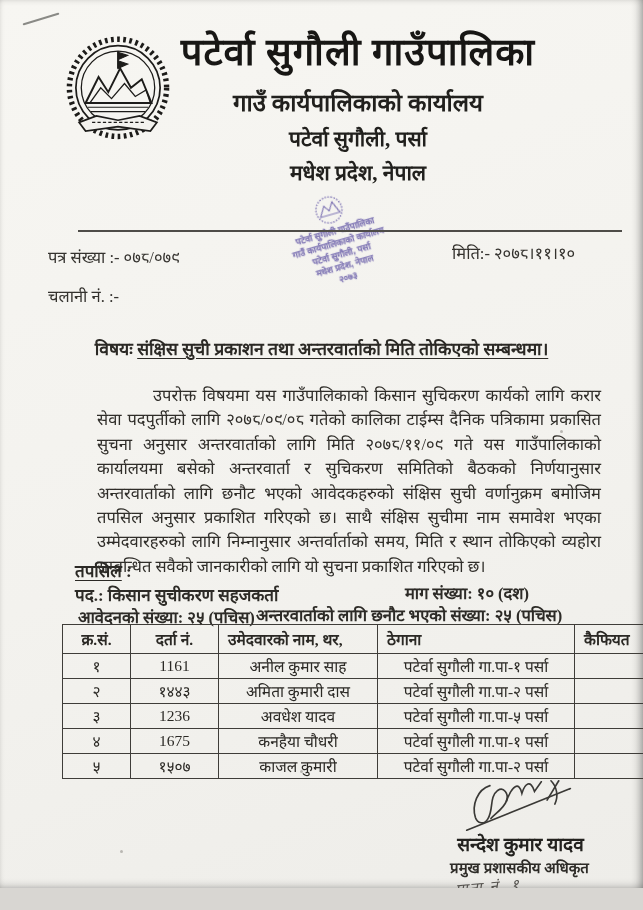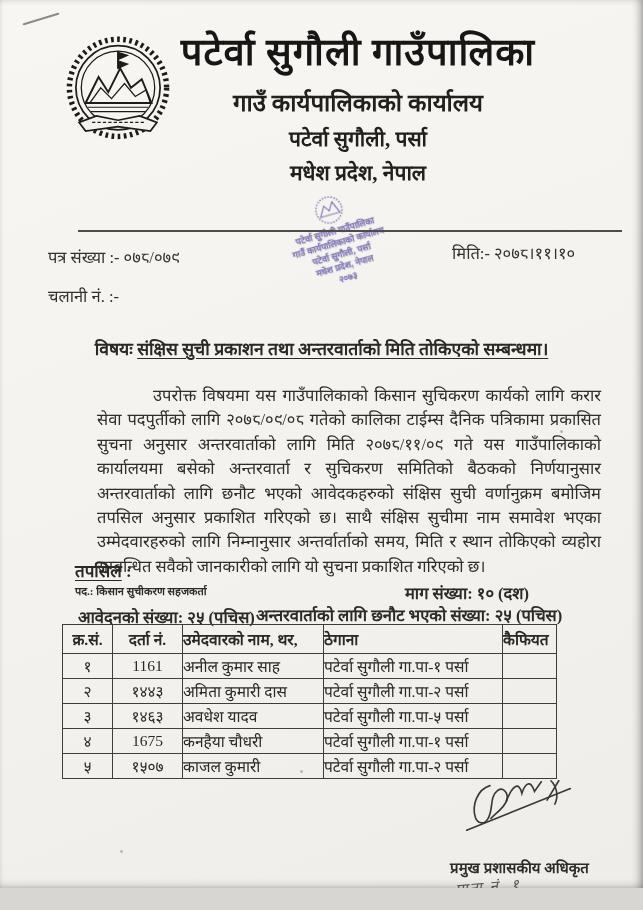--- a/index.html
+++ b/index.html
@@ -44,31 +44,31 @@
   .dispatch-line{left:48px;top:284px;}
   
   .subject{left:40px;right:40px;top:336px;text-align:center;font-size:17.5px;font-weight:600;color:#2b2925;}
   .subject .u{text-decoration:underline;text-underline-offset:3px;margin-top:15px;}
   
   .body-par{left:49px;right:42px;top:384px;font-size:16.5px;line-height:24.4px;
     text-align:justify;text-indent:56px;color:#2f2d29;margin-left:48px;}
   
   .tapasil-head{left:75px;top:559px;font-size:17px;font-weight:bold;color:#2b2925;}
   .tapasil-head .u{text-decoration:underline;text-underline-offset:3px;}
-  .post-line{left:75px;top:583px;font-size:11px;font-weight:600;}
+  .post-line{left:75px;top:583px;font-size:17px;font-weight:600;}
   .demand-line{left:405px;top:581px;font-size:16.5px;font-weight:600;}
   .apps-line{left:78px;top:605px;font-size:16.5px;font-weight:600;}
   .short-line{left:256px;top:603px;font-size:16.5px;font-weight:600;text-align:center;}
   
   table.cand{left:62px;top:624px;width:489px;border-collapse:collapse;
     font-size:15.5px;color:#2b2925;position:absolute;table-layout:fixed;}
-  table.cand th,table.cand td{border:1.6px solid #3f3d39;padding:1px 0;
+  table.cand th,table.cand td{border:1.6px solid #3f3d39;padding:1px 9px;
     overflow:hidden;white-space:nowrap;}
   table.cand th{font-weight:bold;height:26px;text-align:left;}
-  table.cand td{height:21px;}
+  table.cand td{height:21px;text-align:center;}
   .w0{width:49px;text-align:center;}
   .w1{width:69px;text-align:center;}
   .w2{width:140px;}
   .w3{width:178px;}
   .w4{width:53px;}
   table.cand td.c0,table.cand td.c1{text-align:center;}
   table.cand th.w0,table.cand th.w1{text-align:center;}
   
   .sig-scribble{left:460px;top:774px;width:118px;height:62px;}
   .sig-name{left:420px;right:22px;top:831px;text-align:center;font-size:19px;font-weight:bold;color:#23221f;}
@@ -174,21 +174,21 @@
         </tr>
         <tr>
           <td class="c0">२</td>
           <td class="c1">१४४३</td>
           <td class="c2">अमिता कुमारी दास</td>
           <td class="c3">पटेर्वा सुगौली गा.पा-२ पर्सा</td>
           <td class="c4"></td>
         </tr>
         <tr>
           <td class="c0">३</td>
-          <td class="c1">१४६३</td>
+          <td class="c1">1236</td>
           <td class="c2">अवधेश यादव</td>
           <td class="c3">पटेर्वा सुगौली गा.पा-५ पर्सा</td>
           <td class="c4"></td>
         </tr>
         <tr>
           <td class="c0">४</td>
           <td class="c1">1675</td>
           <td class="c2">कनहैया चौधरी</td>
           <td class="c3">पटेर्वा सुगौली गा.पा-१ पर्सा</td>
           <td class="c4"></td>
@@ -203,19 +203,20 @@
       </tbody>
   </table>
 
   <svg class="abs sig-scribble" viewBox="0 0 120 64" fill="none" stroke="#3a3936" stroke-width="1.7" stroke-linecap="round">
     <path d="M30,12 C17,16 11,32 15,45 C17,51 24,53 28,46 C34,36 29,24 38,17 C44,13 50,20 47,28 C44,36 35,41 31,46"></path>
     <path d="M47,28 C53,12 60,7 63,20 C66,10 72,5 76,18 L83,8"></path>
     <path d="M6,58 L113,15"></path>
     <path d="M93,7 C99,13 101,23 97,31"></path>
     <path d="M101,7 L89,27"></path>
   </svg>
+  <div class="abs sig-name">सन्देश कुमार यादव</div>
   <div class="abs sig-title">प्रमुख प्रशासकीय अधिकृत</div>
   <div class="abs sig-note">पाना नं. १</div>
 
   <div class="abs speck" style="left:300px;top:770px;"></div>
   <div class="abs speck" style="left:120px;top:850px;"></div>
   <div class="abs speck" style="left:560px;top:430px;"></div>
 </div>
 
 </body></html>

